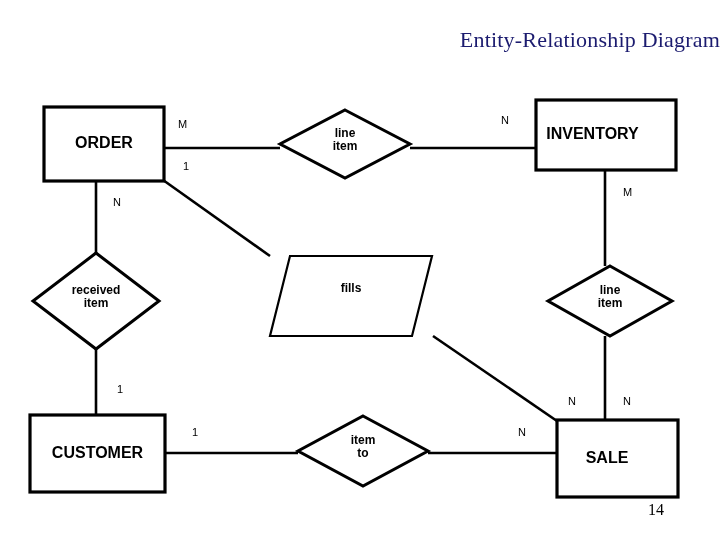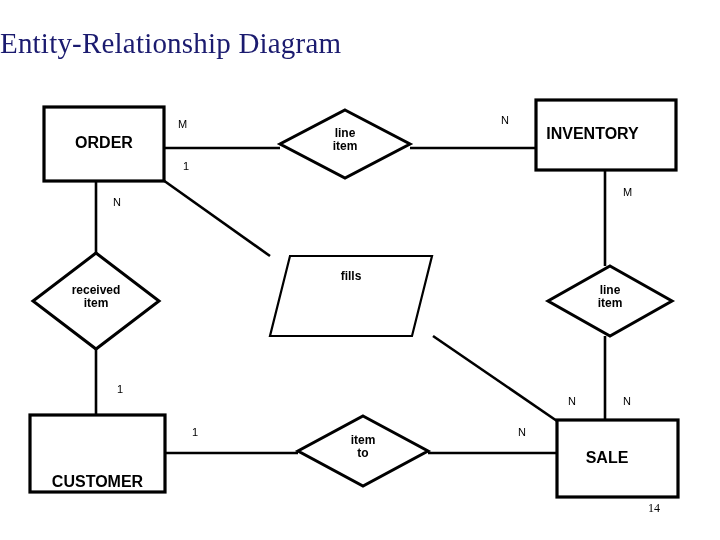--- a/index.html
+++ b/index.html
@@ -20,23 +20,23 @@
     left: 0;
     top: 0;
     width: 720px;
     height: 540px;
   }
   .title {
     position: absolute;
     left: 0;
     top: 27px;
     width: 720px;
-    text-align: left;
+    text-align: right;
     font-family: "Liberation Serif", serif;
-    font-size: 29px;
+    font-size: 22px;
     color: #1b1b6f;
     letter-spacing: 0.2px;
     white-space: nowrap;
   }
   .node-label {
     position: absolute;
     text-align: center;
     font-family: "Liberation Sans", sans-serif;
     font-weight: bold;
     color: #000000;
@@ -50,21 +50,21 @@
     position: absolute;
     font-family: "Liberation Sans", sans-serif;
     font-size: 11px;
     color: #000000;
     text-align: center;
     white-space: nowrap;
   }
   .page-number {
     position: absolute;
     font-family: "Liberation Serif", serif;
-    font-size: 12px;
+    font-size: 16px;
     color: #000000;
   }
 </style>
 </head>
 <body>
 
 <div id="canvas">
 
   <div class="title">Entity-Relationship Diagram</div>
 
@@ -90,27 +90,27 @@
         <polygon points="96,253 159,301 96,349 33,301" fill="#ffffff" stroke="#000000" stroke-width="3"></polygon>
         <polygon points="290,256 432,256 412,336 270,336" fill="#ffffff" stroke="#000000" stroke-width="2.2"></polygon>
         <polygon points="610,266 672,301 610,336 548,301" fill="#ffffff" stroke="#000000" stroke-width="3"></polygon>
         <polygon points="363,416 428,451 363,486 298,451" fill="#ffffff" stroke="#000000" stroke-width="3"></polygon>
       </g>
   </svg>
 
   <div id="label-layer">
       <div class="node-label entity-label" style="left: 44px; top: 134px; width: 120px;">ORDER</div>
       <div class="node-label entity-label" style="left: 536px; top: 125px; width: 113px;">INVENTORY</div>
-      <div class="node-label entity-label" style="left: 30px; top: 443.5px; width: 135px; margin-top: 29px;">CUSTOMER</div>
+      <div class="node-label entity-label" style="left: 30px; top: 443.5px; width: 135px;">CUSTOMER</div>
       <div class="node-label entity-label" style="left: 557px; top: 448.5px; width: 100px;">SALE</div>
       <div class="node-label rel-label" style="left: 280px; top: 127px; width: 130px;">line
 item</div>
       <div class="node-label rel-label" style="left: 33px; top: 284px; width: 126px;">received
 item</div>
-      <div class="node-label rel-label" style="left: 270px; top: 270px; width: 162px; text-align: center;">fills</div>
+      <div class="node-label rel-label" style="left: 270px; top: 282px; width: 162px; text-align: center;">fills</div>
       <div class="node-label rel-label" style="left: 548px; top: 284px; width: 124px;">line
 item</div>
       <div class="node-label rel-label" style="left: 298px; top: 434px; width: 130px;">item
 to</div>
     </div>
   <div id="cardinality-layer">
       <div class="card-label" style="left: 178px; top: 118px;">M</div>
       <div class="card-label" style="left: 183px; top: 160px;">1</div>
       <div class="card-label" style="left: 501px; top: 114px;">N</div>
       <div class="card-label" style="left: 113px; top: 196px;">N</div>

